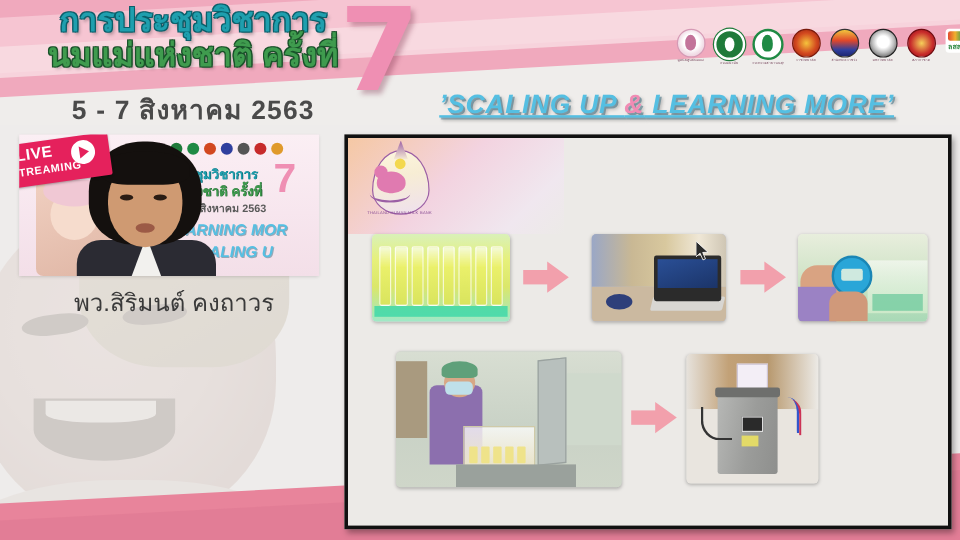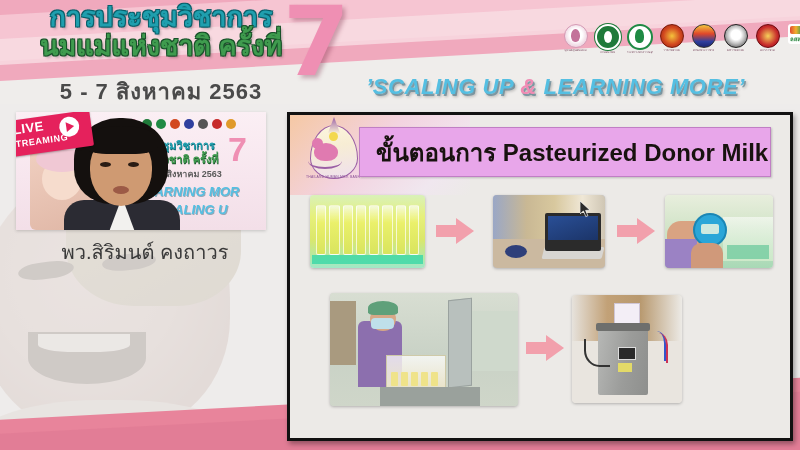--- a/index.html
+++ b/index.html
@@ -38,21 +38,21 @@
   .title-l2{font-size:27px;font-weight:bold;color:#3f9b4e;margin-top:1px;
     text-shadow:1px 1px 0 #19522a, -1px 1px 0 #19522a, 1px -1px 0 #19522a, -1px -1px 0 #19522a, 2px 2px 3px rgba(0,0,0,.3);}
   .title-date{position:absolute;left:26px;top:74px;width:270px;text-align:center;font-size:22px;
     font-weight:bold;color:#4a4a4a;letter-spacing:1px;}
 
   .big7{position:absolute;left:283px;top:-6px;font-size:96px;font-weight:bold;color:#ef8fb3;
     line-height:1;text-shadow:3px 3px 4px rgba(120,40,70,.35);font-family:"DejaVu Sans",sans-serif;}
 
   .tagline{position:absolute;left:366px;top:74px;width:420px;font-size:22px;font-weight:bold;
     color:#55bfe2;letter-spacing:.6px;white-space:nowrap;font-style:italic;
-    text-shadow:1.5px 1.5px 0 rgba(60,110,130,.55), 2.5px 2.5px 3px rgba(0,0,0,.25);}
+    text-shadow:1.5px 1.5px 0 rgba(60,110,130,.55), 2.5px 2.5px 3px rgba(0,0,0,.25);text-decoration:underline;}
   .tagline .amp{color:#f08cb4;}
 
   
   .logos{position:absolute;left:563px;top:24px;display:flex;gap:7px;align-items:flex-start;}
   .logo{width:25px;display:flex;flex-direction:column;align-items:center;}
   .logo .mark{width:22px;height:22px;border-radius:50%;display:block;}
   .logo .cap{font-size:3.1px;color:#7a4b60;margin-top:1px;text-align:center;line-height:1.1;
     white-space:nowrap;overflow:hidden;max-width:26px;}
   .l1 .mark{background:radial-gradient(circle at 50% 45%,#fff 38%,#f3e2ea 60%,#e5b9cd 100%);
     border:1px solid #d59ab5;position:relative;}
@@ -345,23 +345,20 @@
 
     <div class="drop-logo">
       <div class="drop"></div>
       <div class="drop-dot"></div>
       <div class="drop-baby"></div>
       <div class="drop-babyhead"></div>
       <div class="drop-arm"></div>
       <div class="drop-cap">THAILAND HUMAN MILK BANK</div>
     </div>
 
-    <div class="panel-title">
-      <span>ขั้นตอนการ Pasteurized Donor Milk</span>
-    </div>
 
     <div class="ph p1">
       <div class="bottles">
           <i></i>
           <i></i>
           <i></i>
           <i></i>
           <i></i>
           <i></i>
           <i></i>

